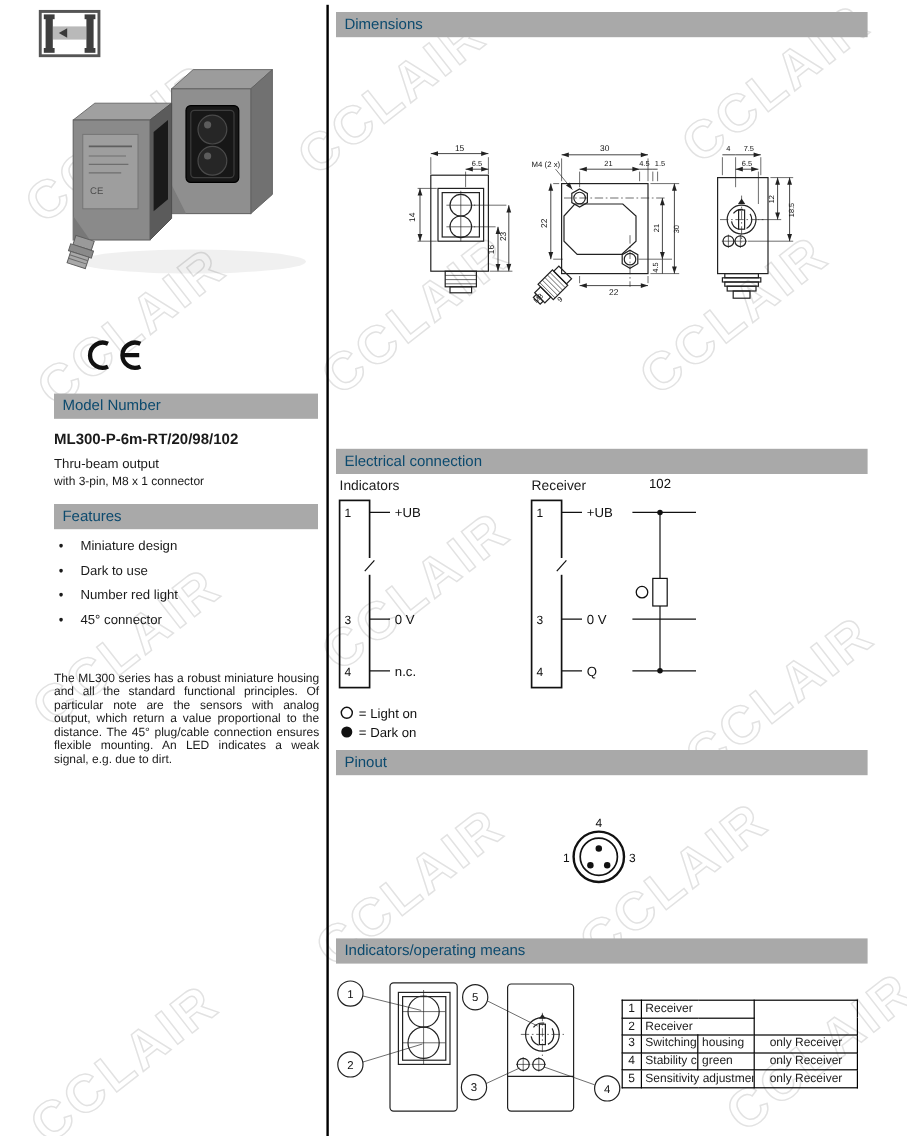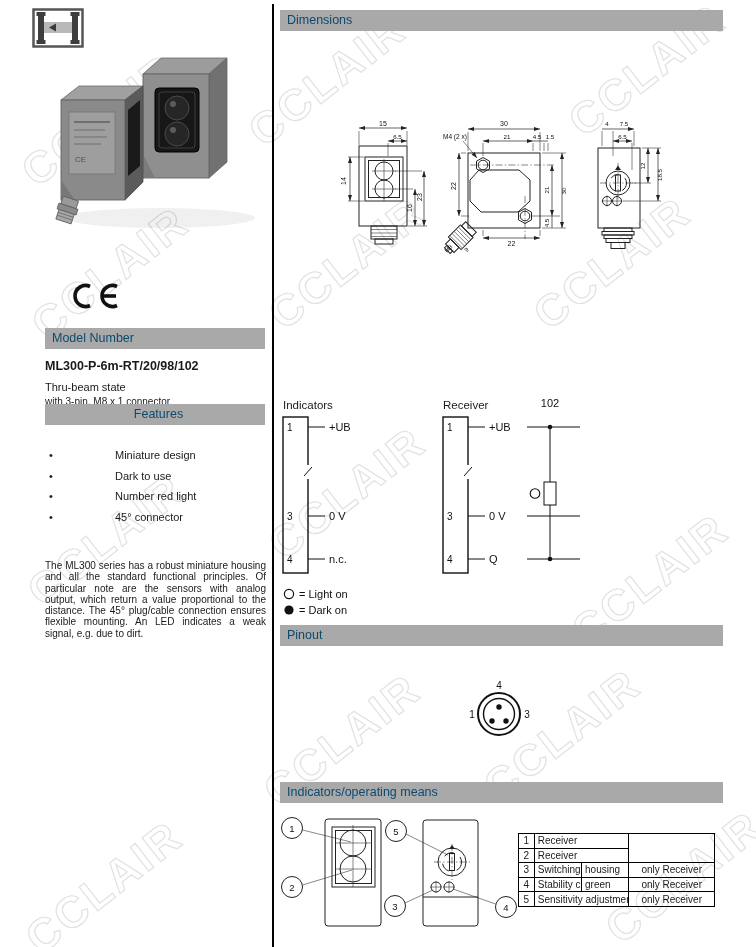--- a/index.html
+++ b/index.html
@@ -12,21 +12,21 @@
   
   .bar{position:absolute;height:21px;background:#a9a9a9;color:#0c4a6e;font-size:12.5px;font-weight:normal;
        line-height:21px;padding-left:7px;box-sizing:border-box;}
   .bar-left{left:45px;width:220px;}
   .bar-right{left:280px;width:443px;}
   
   .model-number{left:45px;top:359px;font-size:12.5px;font-weight:bold;}
   .model-type{left:45px;top:381px;font-size:11px;}
   .model-conn{left:45px;top:396px;font-size:10px;}
   .features{left:45px;top:449px;width:220px;}
-  .feat{display:flex;font-size:11px;margin-bottom:8.5px;gap:48px;}
+  .feat{display:flex;font-size:11px;margin-bottom:8.5px;}
   .feat .b{width:22px;padding-left:4px;box-sizing:border-box;}
   .feat .b::before{content:"•";}
   .pinfo{left:45px;top:560px;width:221px;font-size:10px;line-height:11.3px;text-align:justify;}
   
   .divider{left:272px;top:4px;width:2px;height:943px;background:#000;}
   
   svg text{font-family:"Liberation Sans",sans-serif;}
   .ol{fill:none;stroke:#222;stroke-width:1;}
   .thin{fill:none;stroke:#222;stroke-width:0.55;}
   .dl{stroke:#222;stroke-width:0.7;fill:none;}
@@ -126,24 +126,24 @@
   <svg class="abs" style="left:71px;top:281px;" width="56" height="30" viewBox="0 0 56 30" aria-label="CE">
     <path d="M 19 5.5 A 10.5 10.5 0 1 0 19 24.5" fill="none" stroke="#111" stroke-width="3.6"></path>
     <path d="M 46 5.5 A 10.5 10.5 0 1 0 46 24.5" fill="none" stroke="#111" stroke-width="3.6"></path>
     <line x1="31" y1="15" x2="45" y2="15" stroke="#111" stroke-width="3.6"></line>
   </svg>
 
   <div class="bar bar-left" style="top:328px;">
     <span>Model Number</span>
   </div>
   <div class="abs model-number">ML300-P-6m-RT/20/98/102</div>
-  <div class="abs model-type">Thru-beam state</div>
+  <div class="abs model-type">Thru-beam output</div>
   <div class="abs model-conn">with 3-pin, M8 x 1 connector</div>
 
-  <div class="bar bar-left" style="top:404px;text-align:center;">
+  <div class="bar bar-left" style="top:420px;">
     <span>Features</span>
   </div>
   <div class="abs features">
     <div class="feat">
         <span class="b"></span>
         <span>Miniature design</span>
       </div>
     <div class="feat">
         <span class="b"></span>
         <span>Dark to use</span>
@@ -297,20 +297,23 @@
       <line x1="362" y1="50" x2="381" y2="50" class="xl"></line>
       <line x1="352" y1="85" x2="371" y2="85" class="xl"></line>
       <line x1="343" y1="103" x2="381" y2="103" class="xl"></line>
       <line x1="368" y1="50" x2="368" y2="85" class="dl" marker-start="url(#as)" marker-end="url(#ae)"></line>
       <text x="365" y="68" class="dts" transform="rotate(-90 365 68)">12</text>
       <line x1="378" y1="50" x2="378" y2="103" class="dl" marker-start="url(#as)" marker-end="url(#ae)"></line>
       <text x="381.5" y="77" class="dts" transform="rotate(-90 381.5 77)">18.5</text>
     </g>
   </svg>
 
+  <div class="bar bar-right" style="top:374px;">
+    <span>Electrical connection</span>
+  </div>
   <div class="abs elabel" style="left:283px;top:399px;">Indicators</div>
   <div class="abs elabel" style="left:443px;top:399px;">Receiver</div>
 
   <svg class="abs" style="left:280px;top:395px;" width="340" height="228" viewBox="0 0 340 228">
 
     <g>
       <rect x="3" y="22" width="25" height="156" class="ebox"></rect>
       <rect x="26.3" y="70" width="3.4" height="14" fill="#fff"></rect>
       <line x1="24" y1="81" x2="32" y2="72" class="eline" stroke-width="0.8"></line>
       <text x="7" y="36" class="epin">1</text>

